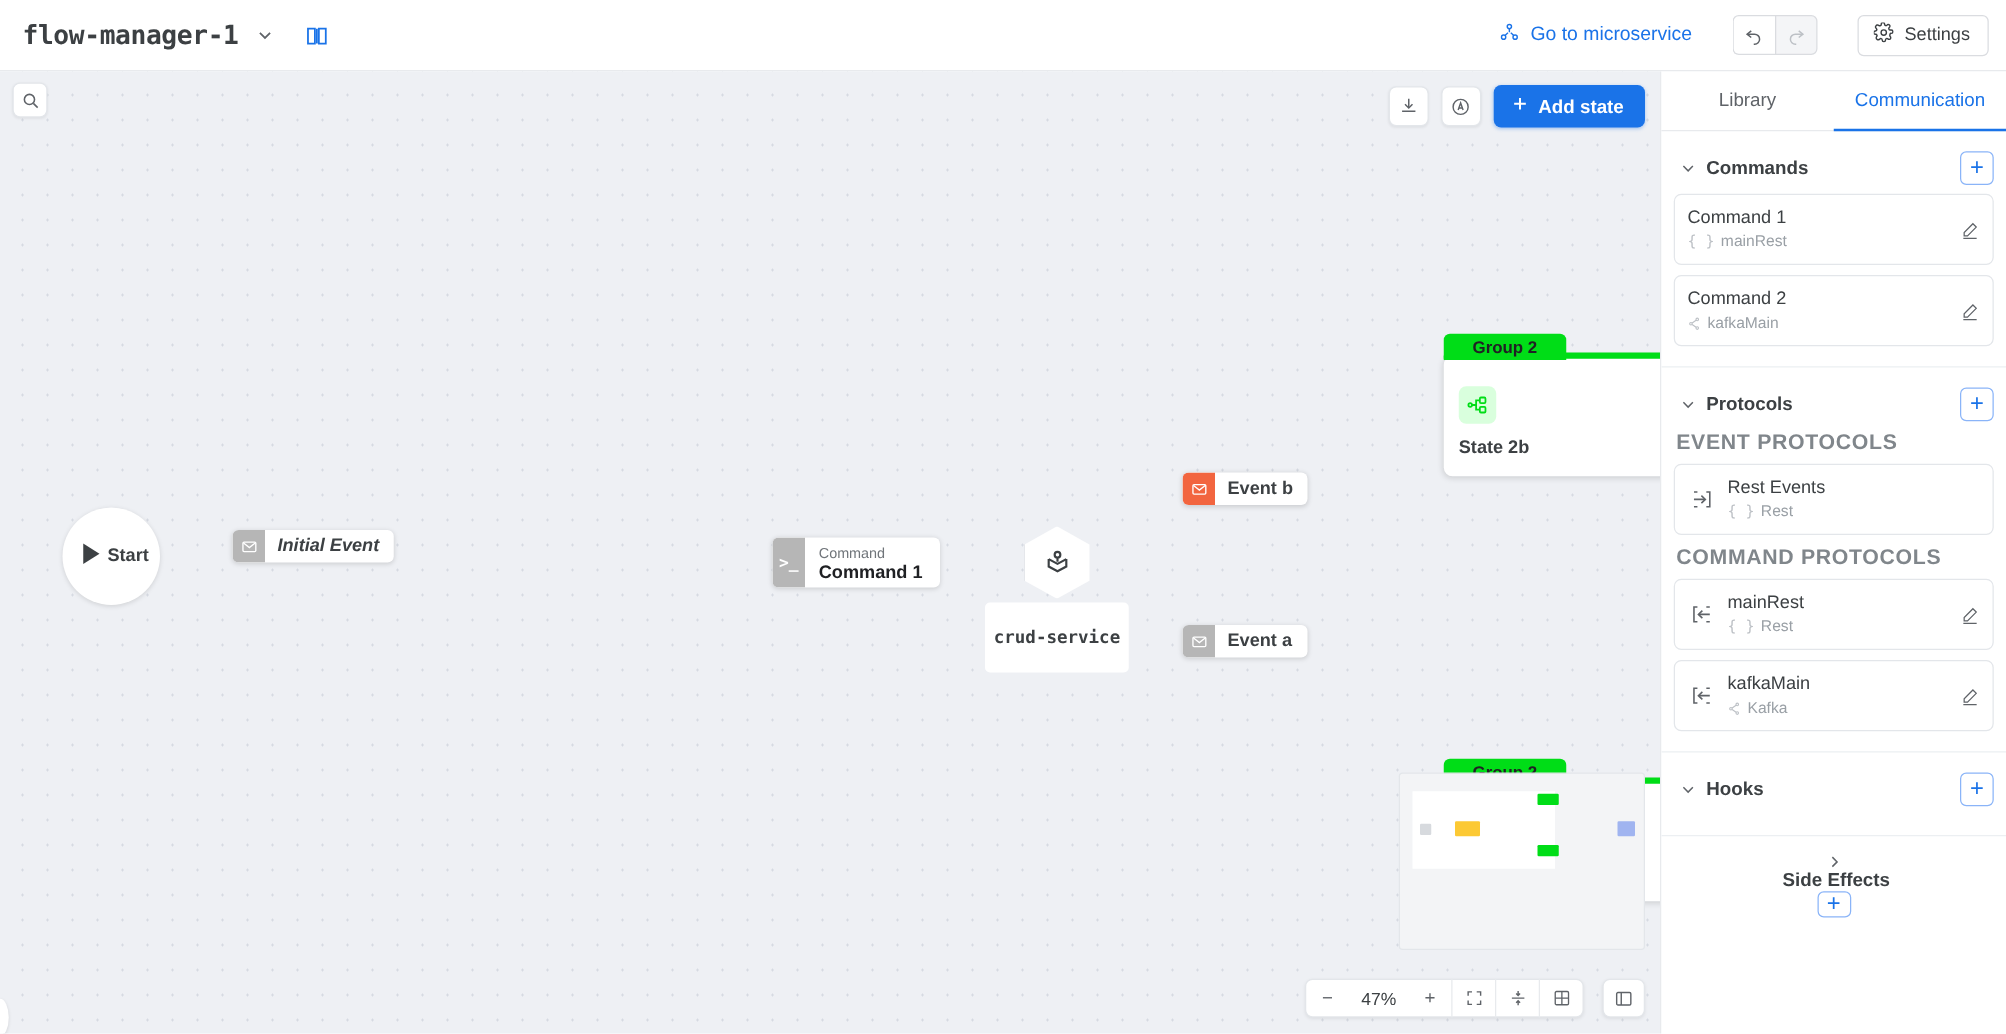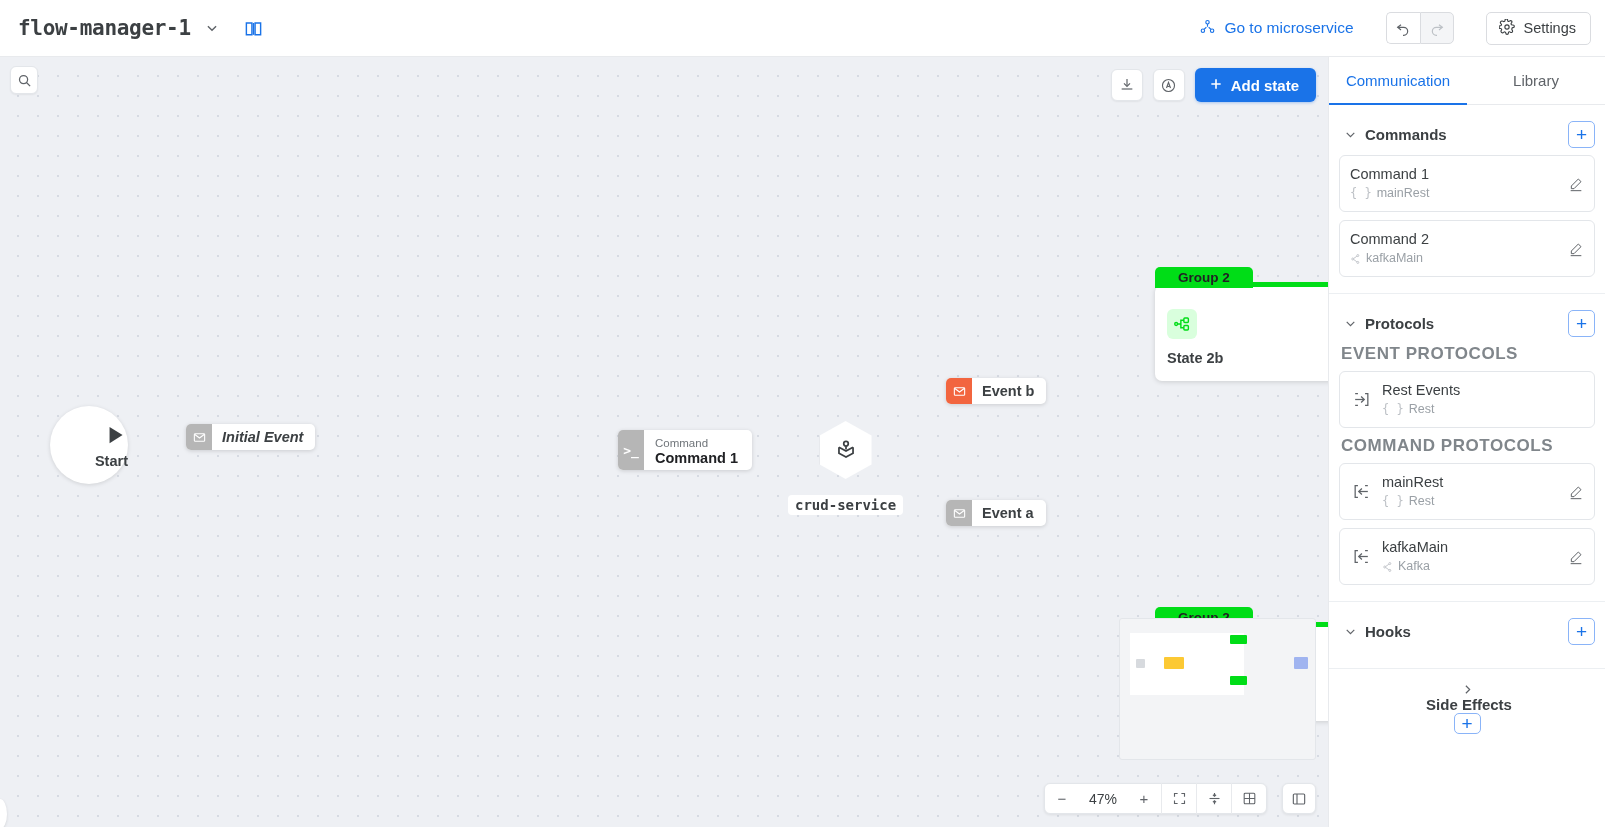--- a/index.html
+++ b/index.html
@@ -84,21 +84,21 @@
 
   
   .flow-svg { position: absolute; inset: 0; pointer-events: none; }
 
   
   .node { position: absolute; }
 
   .start-node {
     width: 78px; height: 78px; border-radius: 50%; background: #fff;
     box-shadow: 0 1px 4px rgba(0,0,0,.13);
-    display: flex; flex-direction: column; align-items: flex-end; justify-content: center;
+    display: flex; flex-direction: row; align-items: center; justify-content: center;
     gap: 1px; cursor: pointer;
   }
   .start-node .lbl { font-size: 14.5px; font-weight: 600; color: #3c4043; }
 
   .pill {
     display: flex; align-items: stretch; background: #fff; border-radius: 5px;
     box-shadow: 0 1px 4px rgba(0,0,0,.15); overflow: hidden; cursor: pointer; height: 26px;
   }
   .pill .badge {
     width: 26px; display: flex; align-items: center; justify-content: center;
@@ -142,21 +142,21 @@
   .state-card .sname { margin-top: 11px; font-size: 14.5px; font-weight: 600; color: #3c4043; }
 
   .svc-node { display: flex; flex-direction: column; align-items: center; cursor: pointer; }
   .hexagon {
     width: 52px; height: 58px; background: #fff;
     clip-path: polygon(50% 0%, 100% 25%, 100% 75%, 50% 100%, 0% 75%, 0% 25%);
     display: flex; align-items: center; justify-content: center;
     filter: drop-shadow(0 1px 3px rgba(0,0,0,.16));
   }
   .svc-label {
-    margin-top: 16px; background: #fff; border-radius: 4px; padding: 2px 7px;
+    margin-top: 3px; background: #fff; border-radius: 4px; padding: 20px 7px;
     font-family: "DejaVu Sans Mono", "Liberation Mono", monospace;
     font-size: 14px; font-weight: 700; color: #3c4043; white-space: nowrap;
   }
 
   
   .minimap {
     position: absolute; right: 12px; bottom: 67px; width: 197px; height: 142px;
     background: #f3f4f6; border: 1px solid #e3e6ea; border-radius: 3px; overflow: hidden;
   }
   .mm-view { position: absolute; background: #fff; }
@@ -469,22 +469,22 @@
           <rect x="3.5" y="4.5" width="17" height="15" rx="1.6"></rect>
             <path d="M9 4.5v15"></path>
         </svg>
       </div>
 
       <div class="left-handle"></div>
     </div>
 
     <div class="rpanel">
       <div class="rtabs">
+        <div class="rtab">Library</div>
         <div class="rtab active">Communication</div>
-        <div class="rtab">Library</div>
       </div>
 
       <div class="rbody">
 
         <div class="sect">
           <div class="sect-head">
             <div class="sect-chev">
               <svg width="13" height="13" viewBox="0 0 24 24" fill="none" stroke="currentColor" stroke-width="2.2">
                   <path d="M5 9l7 7 7-7"></path>
                 </svg>

